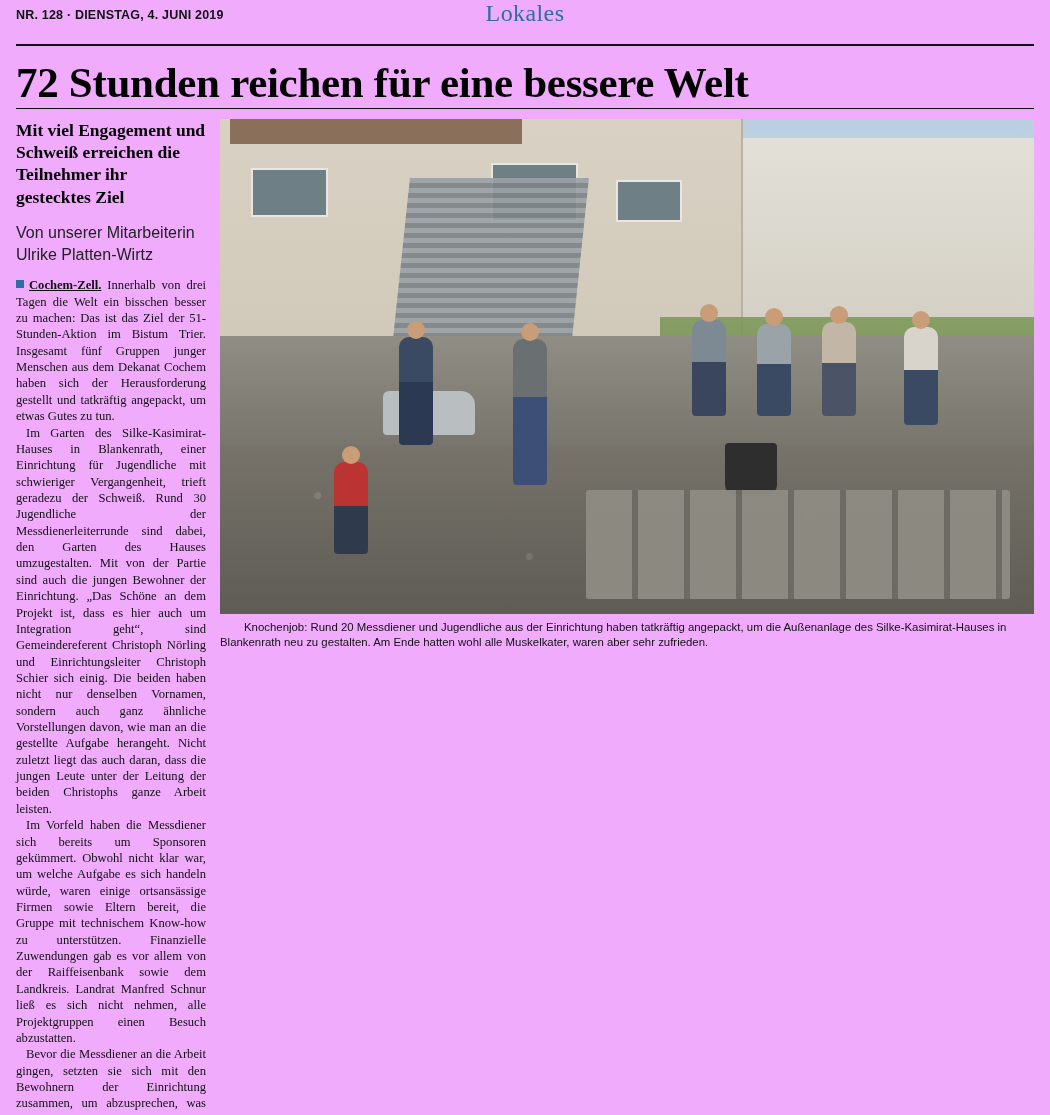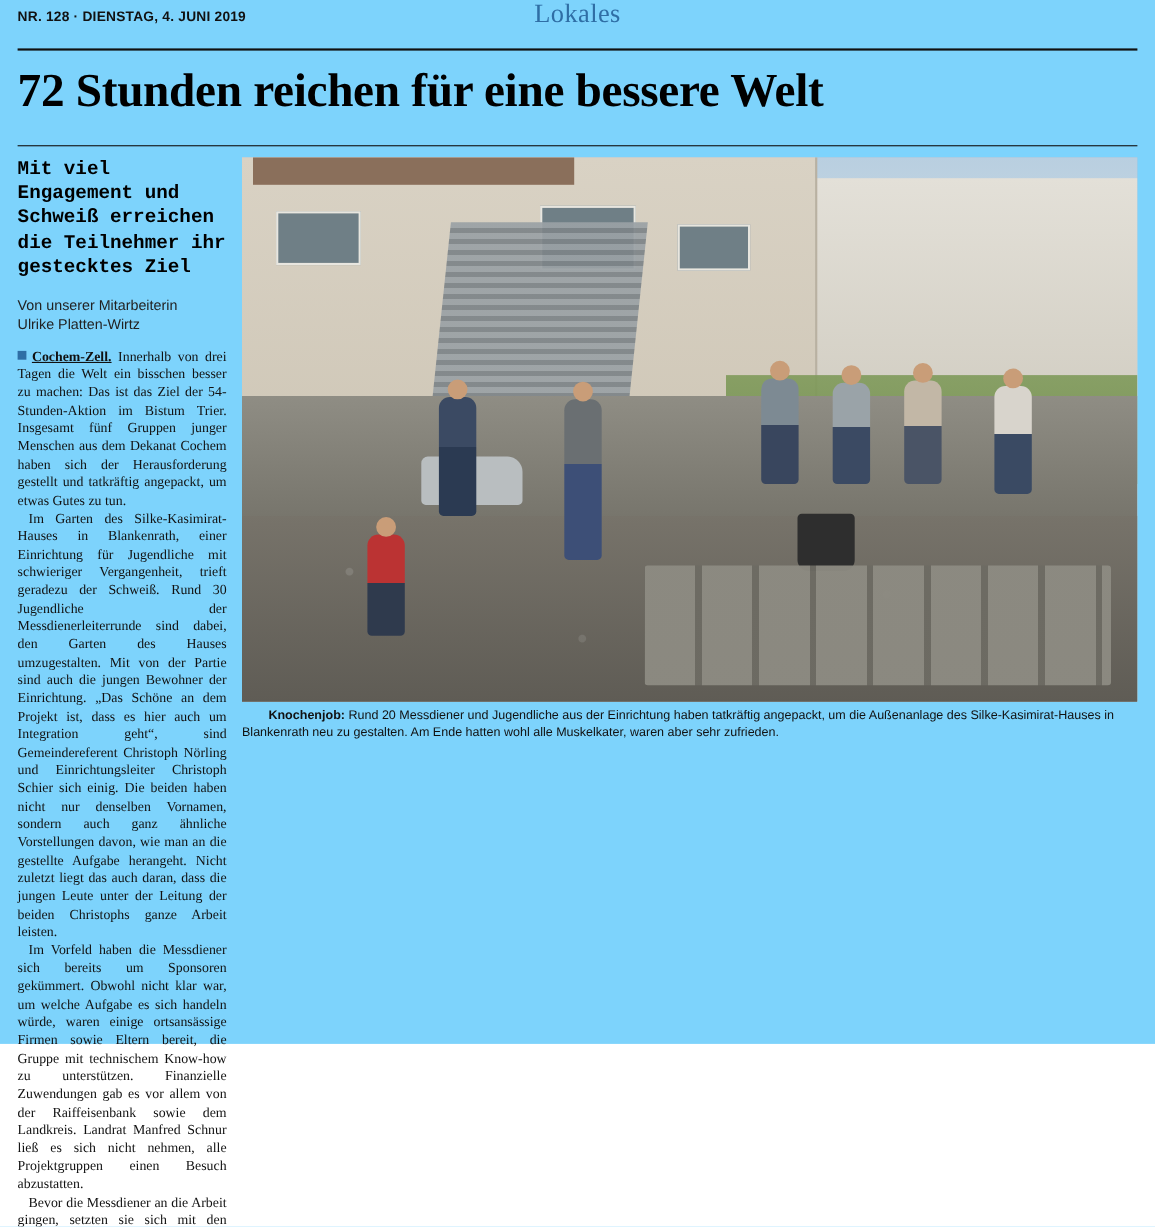--- a/index.html
+++ b/index.html
@@ -10,24 +10,24 @@
   body {
     width: 1050px;
     height: 1115px;
     font-family: "Liberation Serif", serif;
     color: #111;
     overflow: hidden;
   }
   .page {
     position: relative;
     width: 1050px;
-    height: 949px;
+    height: 1115px;
     box-sizing: border-box;
     padding: 0 16px;
-    background: #7dd3fc;
+    background: #f0abfc;
   }
 
   
   .masthead {
     position: relative;
     display: flex;
     align-items: baseline;
     height: 30px;
     padding-top: 8px;
   }
@@ -53,48 +53,48 @@
     margin-top: 6px;
   }
 
   
   .headline {
     font-family: "Liberation Serif", serif;
     font-weight: bold;
     font-size: 43px;
     line-height: 1.06;
     letter-spacing: -0.3px;
-    margin: 14px 0 26px 0;
+    margin: 14px 0 2px 0;
     color: #000;
   }
   .rule-head {
     border-top: 1px solid #111;
     margin-bottom: 10px;
   }
 
   
   .top-block {
     display: flex;
     gap: 14px;
   }
   .left-col {
     width: 190px;
     flex: 0 0 190px;
   }
   .subhead {
-    font-family: Liberation Mono, monospace;
+    font-family: Liberation Serif, serif;
     font-weight: bold;
     font-size: 17.5px;
     line-height: 1.28;
     margin: 0 0 14px 0;
     color: #000;
   }
   .byline {
     font-family: "Liberation Sans", sans-serif;
-    font-size: 13px;
+    font-size: 16px;
     line-height: 1.35;
     color: #222;
     margin-bottom: 12px;
   }
   .body-text {
     font-family: "Liberation Serif", serif;
     font-size: 12.6px;
     line-height: 1.30;
     text-align: justify;
     color: #111;
@@ -220,21 +220,21 @@
     border-radius: 6px 14px 4px 4px;
   }
 
   .caption {
     font-family: "Liberation Sans", sans-serif;
     font-size: 11.4px;
     line-height: 1.32;
     margin-top: 6px;
     color: #111;
   }
-  .caption b { font-weight: bold; padding-left: 24px; }
+  .caption b { font-weight: normal; padding-left: 24px; }
   .credit {
     font-family: "Liberation Sans", sans-serif;
     font-size: 9.5px;
     color: #333;
     text-align: right;
     margin-top: 3px;
   }
   .ghost-strip {
     position: absolute;
     right: 0;
@@ -264,21 +264,21 @@
 
   <div class="top-block">
 
     <div class="left-col">
       <div class="subhead">Mit viel Engagement und Schweiß erreichen die Teilnehmer ihr gestecktes Ziel</div>
       <div class="byline" style="white-space: pre-line;">Von unserer Mitarbeiterin
 Ulrike Platten-Wirtz</div>
       <div class="body-text">
         <p class="first">
           <span class="dateline-marker"></span><span class="dateline">Cochem-Zell.</span>
-          <span>Innerhalb von drei Tagen die Welt ein bisschen besser zu machen: Das ist das Ziel der 54-Stunden-Aktion im Bistum Trier. Insgesamt fünf Gruppen junger Menschen aus dem Dekanat Cochem haben sich der Herausforderung gestellt und tatkräftig angepackt, um etwas Gutes zu tun.</span>
+          <span>Innerhalb von drei Tagen die Welt ein bisschen besser zu machen: Das ist das Ziel der 51-Stunden-Aktion im Bistum Trier. Insgesamt fünf Gruppen junger Menschen aus dem Dekanat Cochem haben sich der Herausforderung gestellt und tatkräftig angepackt, um etwas Gutes zu tun.</span>
         </p>
         <p><span>Im Garten des Silke-Kasimirat-Hauses in Blankenrath, einer Einrichtung für Jugendliche mit schwieriger Vergangenheit, trieft geradezu der Schweiß. Rund 30 Jugendliche der Messdienerleiterrunde sind dabei, den Garten des Hauses umzugestalten. Mit von der Partie sind auch die jungen Bewohner der Einrichtung. „Das Schöne an dem Projekt ist, dass es hier auch um Integration geht“, sind Gemeindereferent Christoph Nörling und Einrichtungsleiter Christoph Schier sich einig. Die beiden haben nicht nur denselben Vornamen, sondern auch ganz ähnliche Vorstellungen davon, wie man an die gestellte Aufgabe herangeht. Nicht zuletzt liegt das auch daran, dass die jungen Leute unter der Leitung der beiden Christophs ganze Arbeit leisten.</span></p>
         <p><span>Im Vorfeld haben die Messdiener sich bereits um Sponsoren gekümmert. Obwohl nicht klar war, um welche Aufgabe es sich handeln würde, waren einige ortsansässige Firmen sowie Eltern bereit, die Gruppe mit technischem Know-how zu unterstützen. Finanzielle Zuwendungen gab es vor allem von der Raiffeisenbank sowie dem Landkreis. Landrat Manfred Schnur ließ es sich nicht nehmen, alle Projektgruppen einen Besuch abzustatten.</span></p>
         <p><span>Bevor die Messdiener an die Arbeit gingen, setzten sie sich mit den Bewohnern der Einrichtung zusammen, um abzusprechen, was genau gemacht werden sollte. „Die Leute wohnen ja schließlich hier, dann soll es ihnen hinterher auch gefallen“, erklärt Laura Kölzer, die es sich mit drei weiteren Mädchen zur Aufgabe gemacht hat, den Spieleraum neu zu gestalten. Am anstrengendsten, erklärt sie, war</span></p>
       </div>
     </div>
 
     <div class="photo-wrap">
       <div class="photo">
         <div class="ph-sky"></div>

